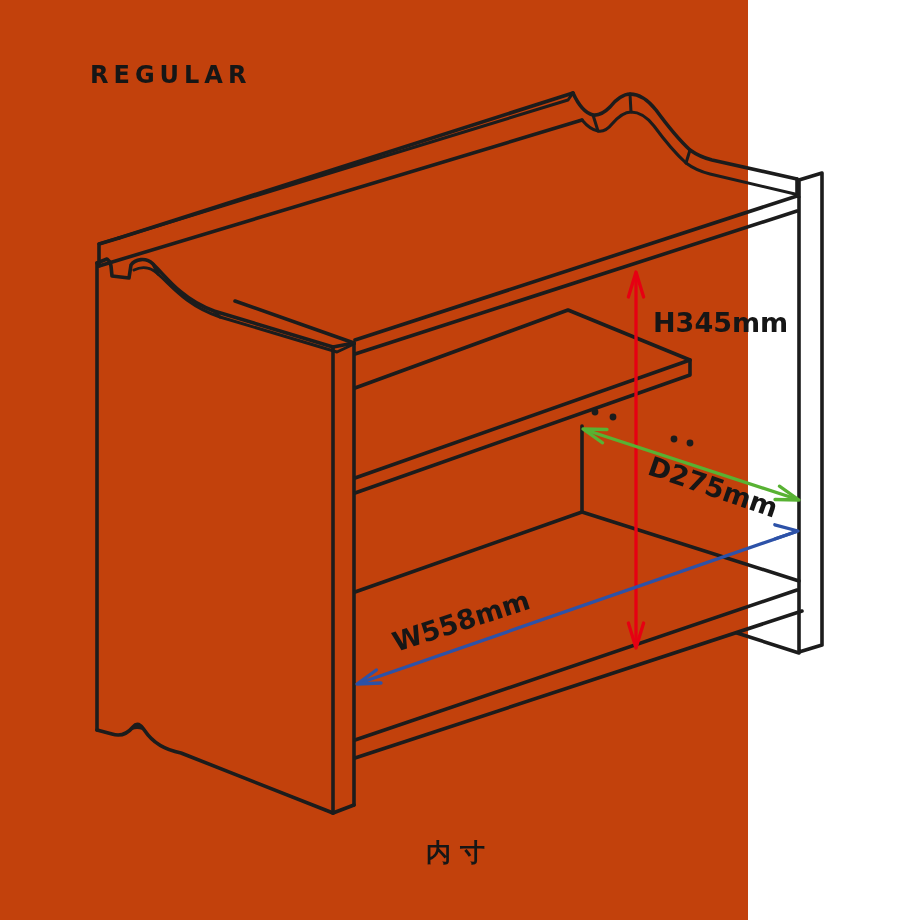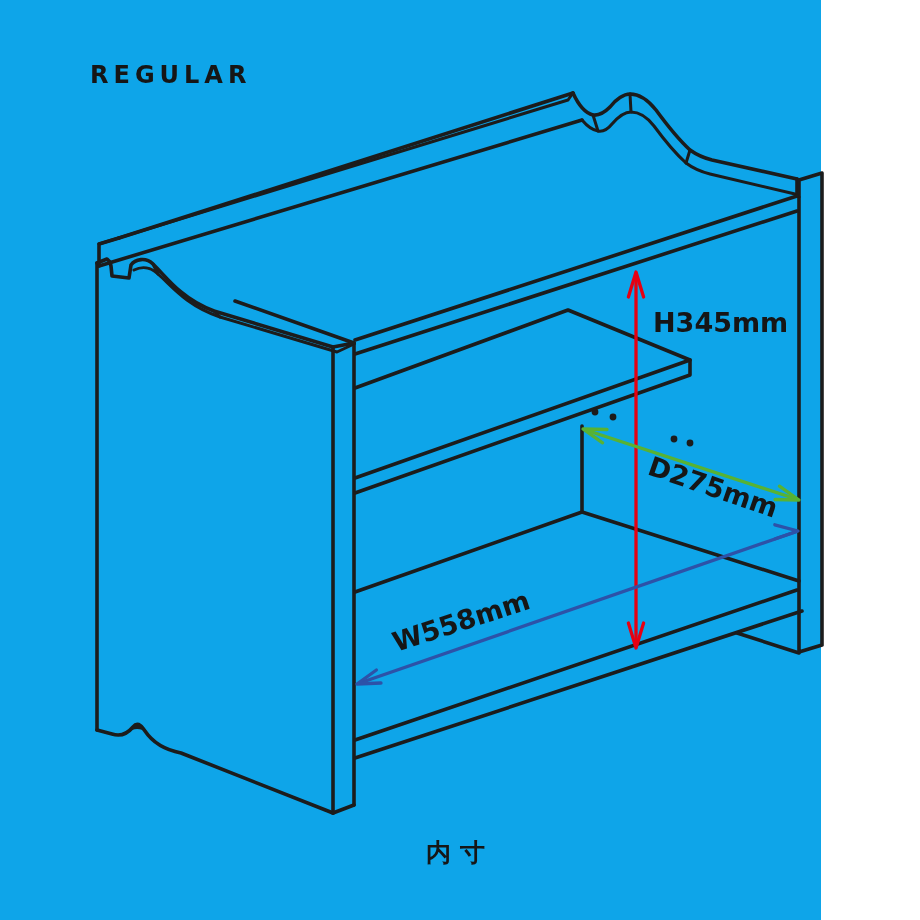--- a/index.html
+++ b/index.html
@@ -6,23 +6,23 @@
     margin: 0;
     padding: 0;
     background: #ffffff;
     width: 920px;
     height: 920px;
     overflow: hidden;
     font-family: "DejaVu Sans", "Liberation Sans", sans-serif;
   }
   #stage {
     position: relative;
-    width: 821px;
+    width: 748px;
     height: 920px;
-    background: #0ea5e9;
+    background: #c2410c;
   }
   svg { display: block; }
   .struct {
     fill: none;
     stroke: #1c1c1c;
     stroke-width: 3.6;
     stroke-linecap: round;
     stroke-linejoin: round;
   }
   .thin { stroke-width: 3; }

